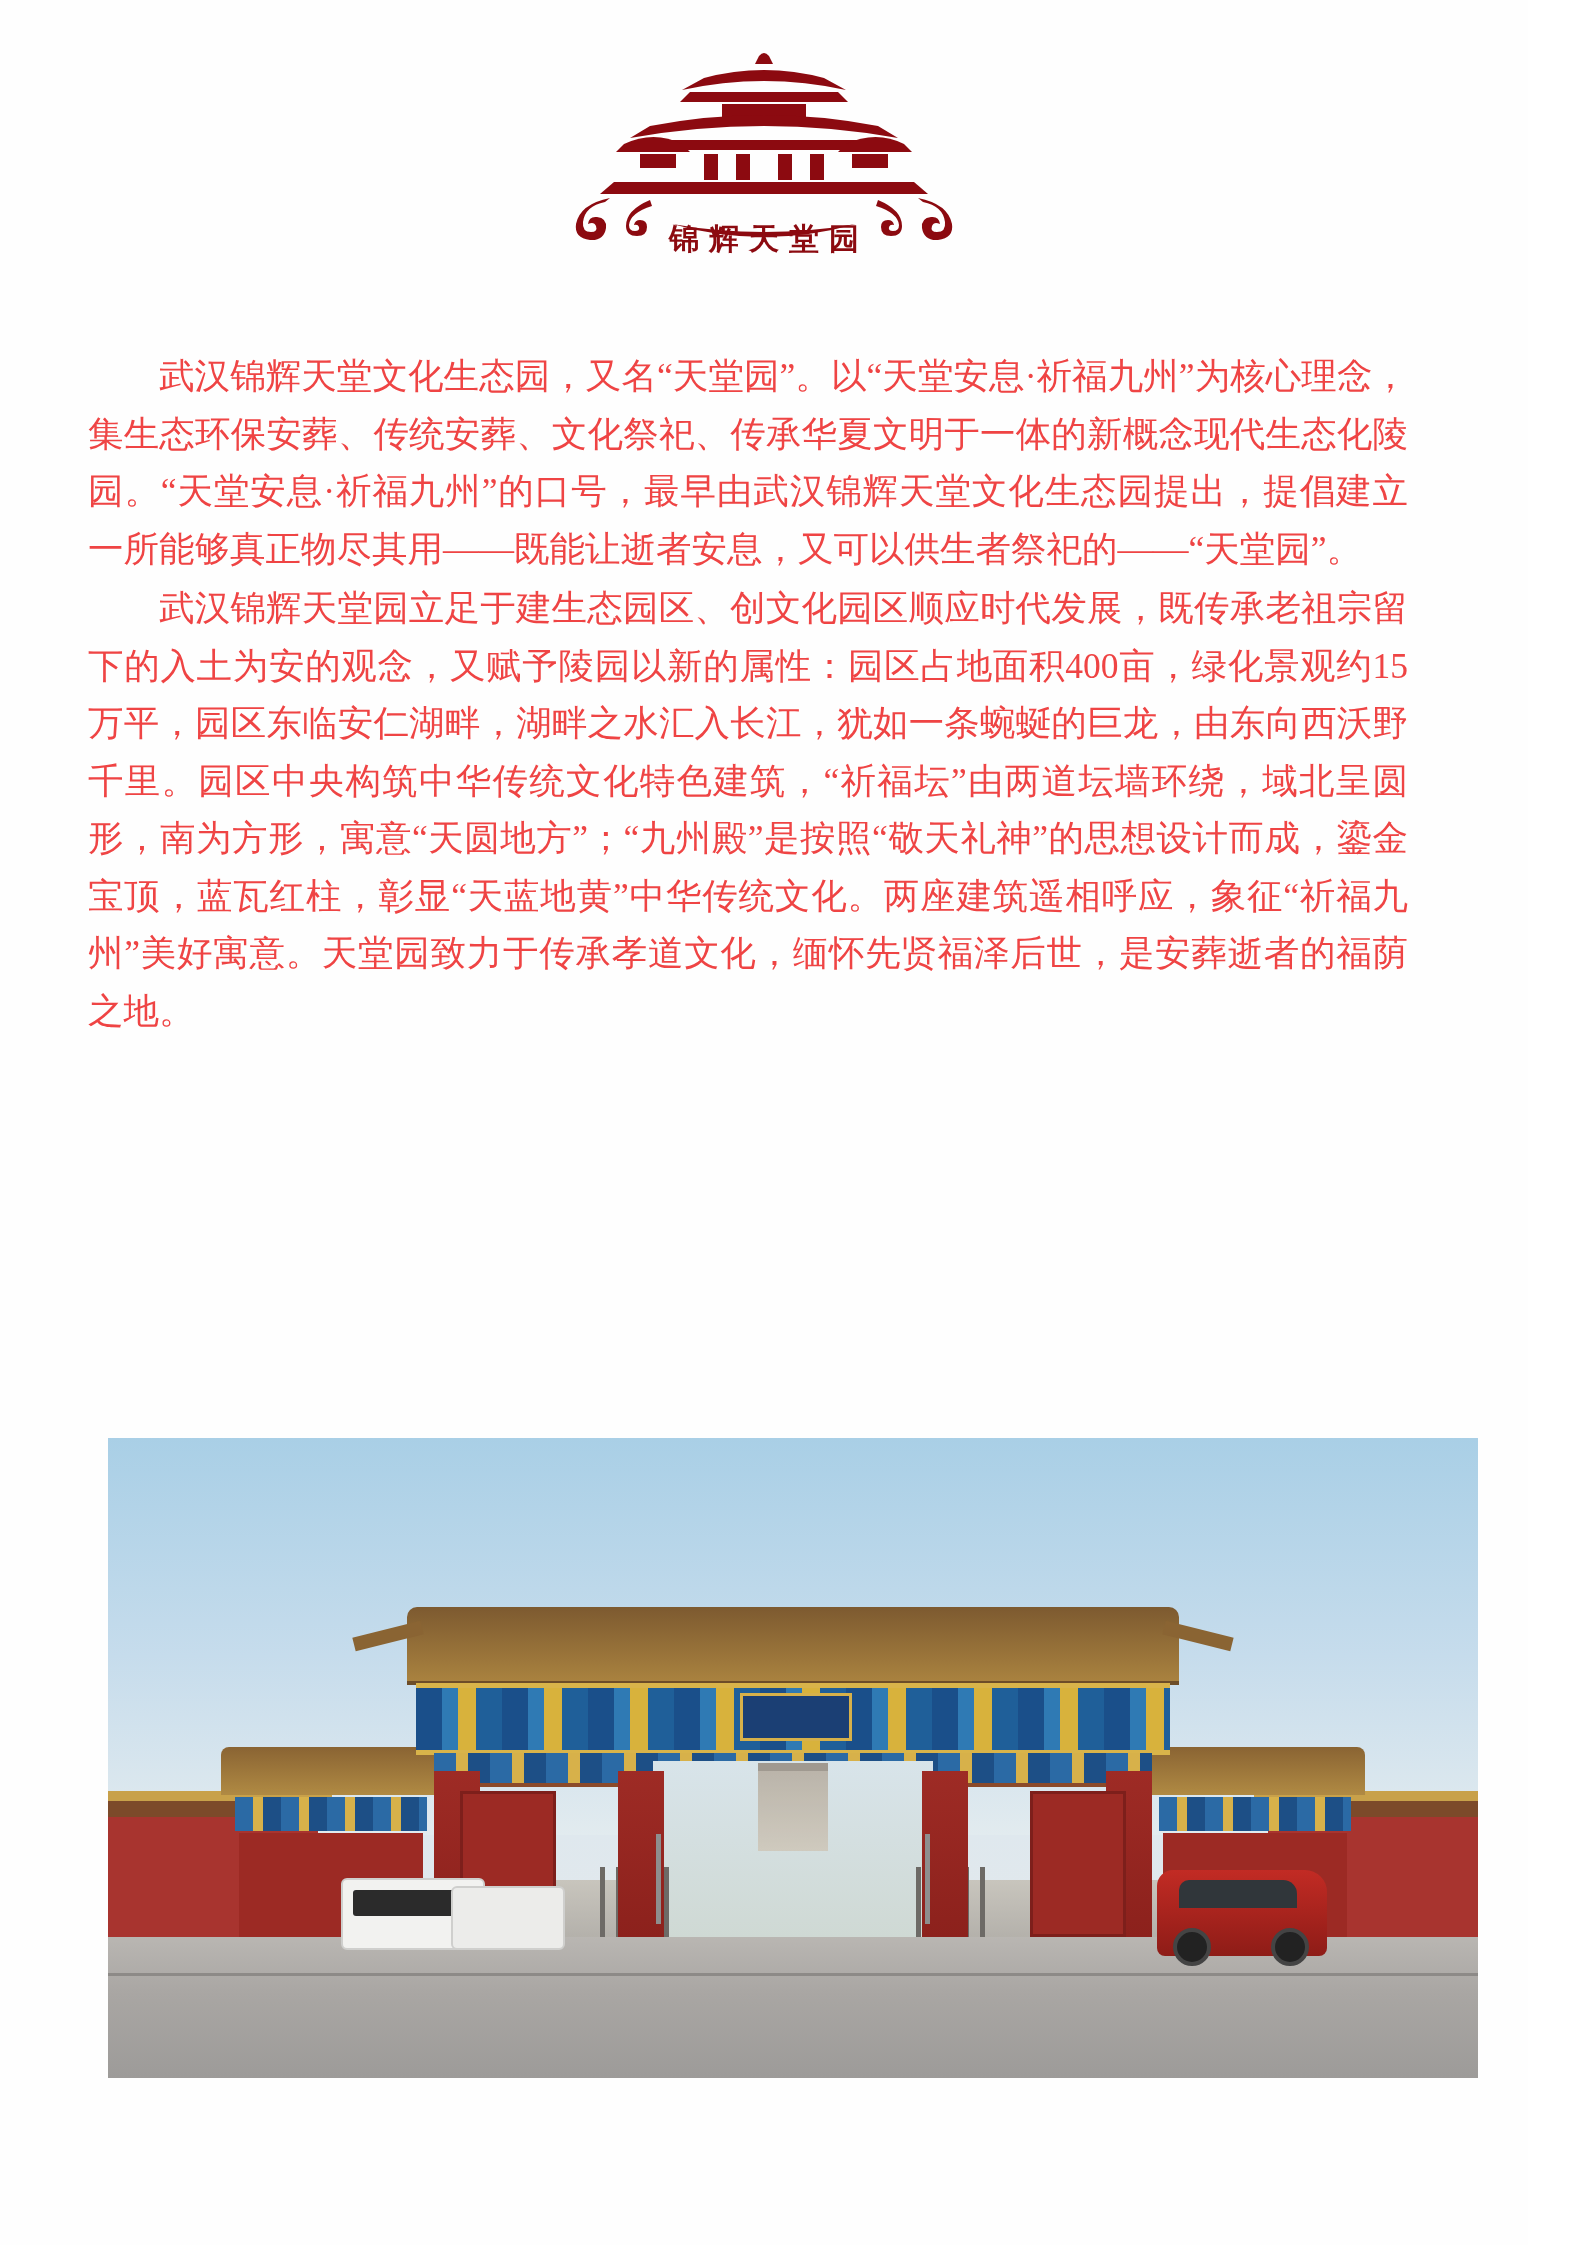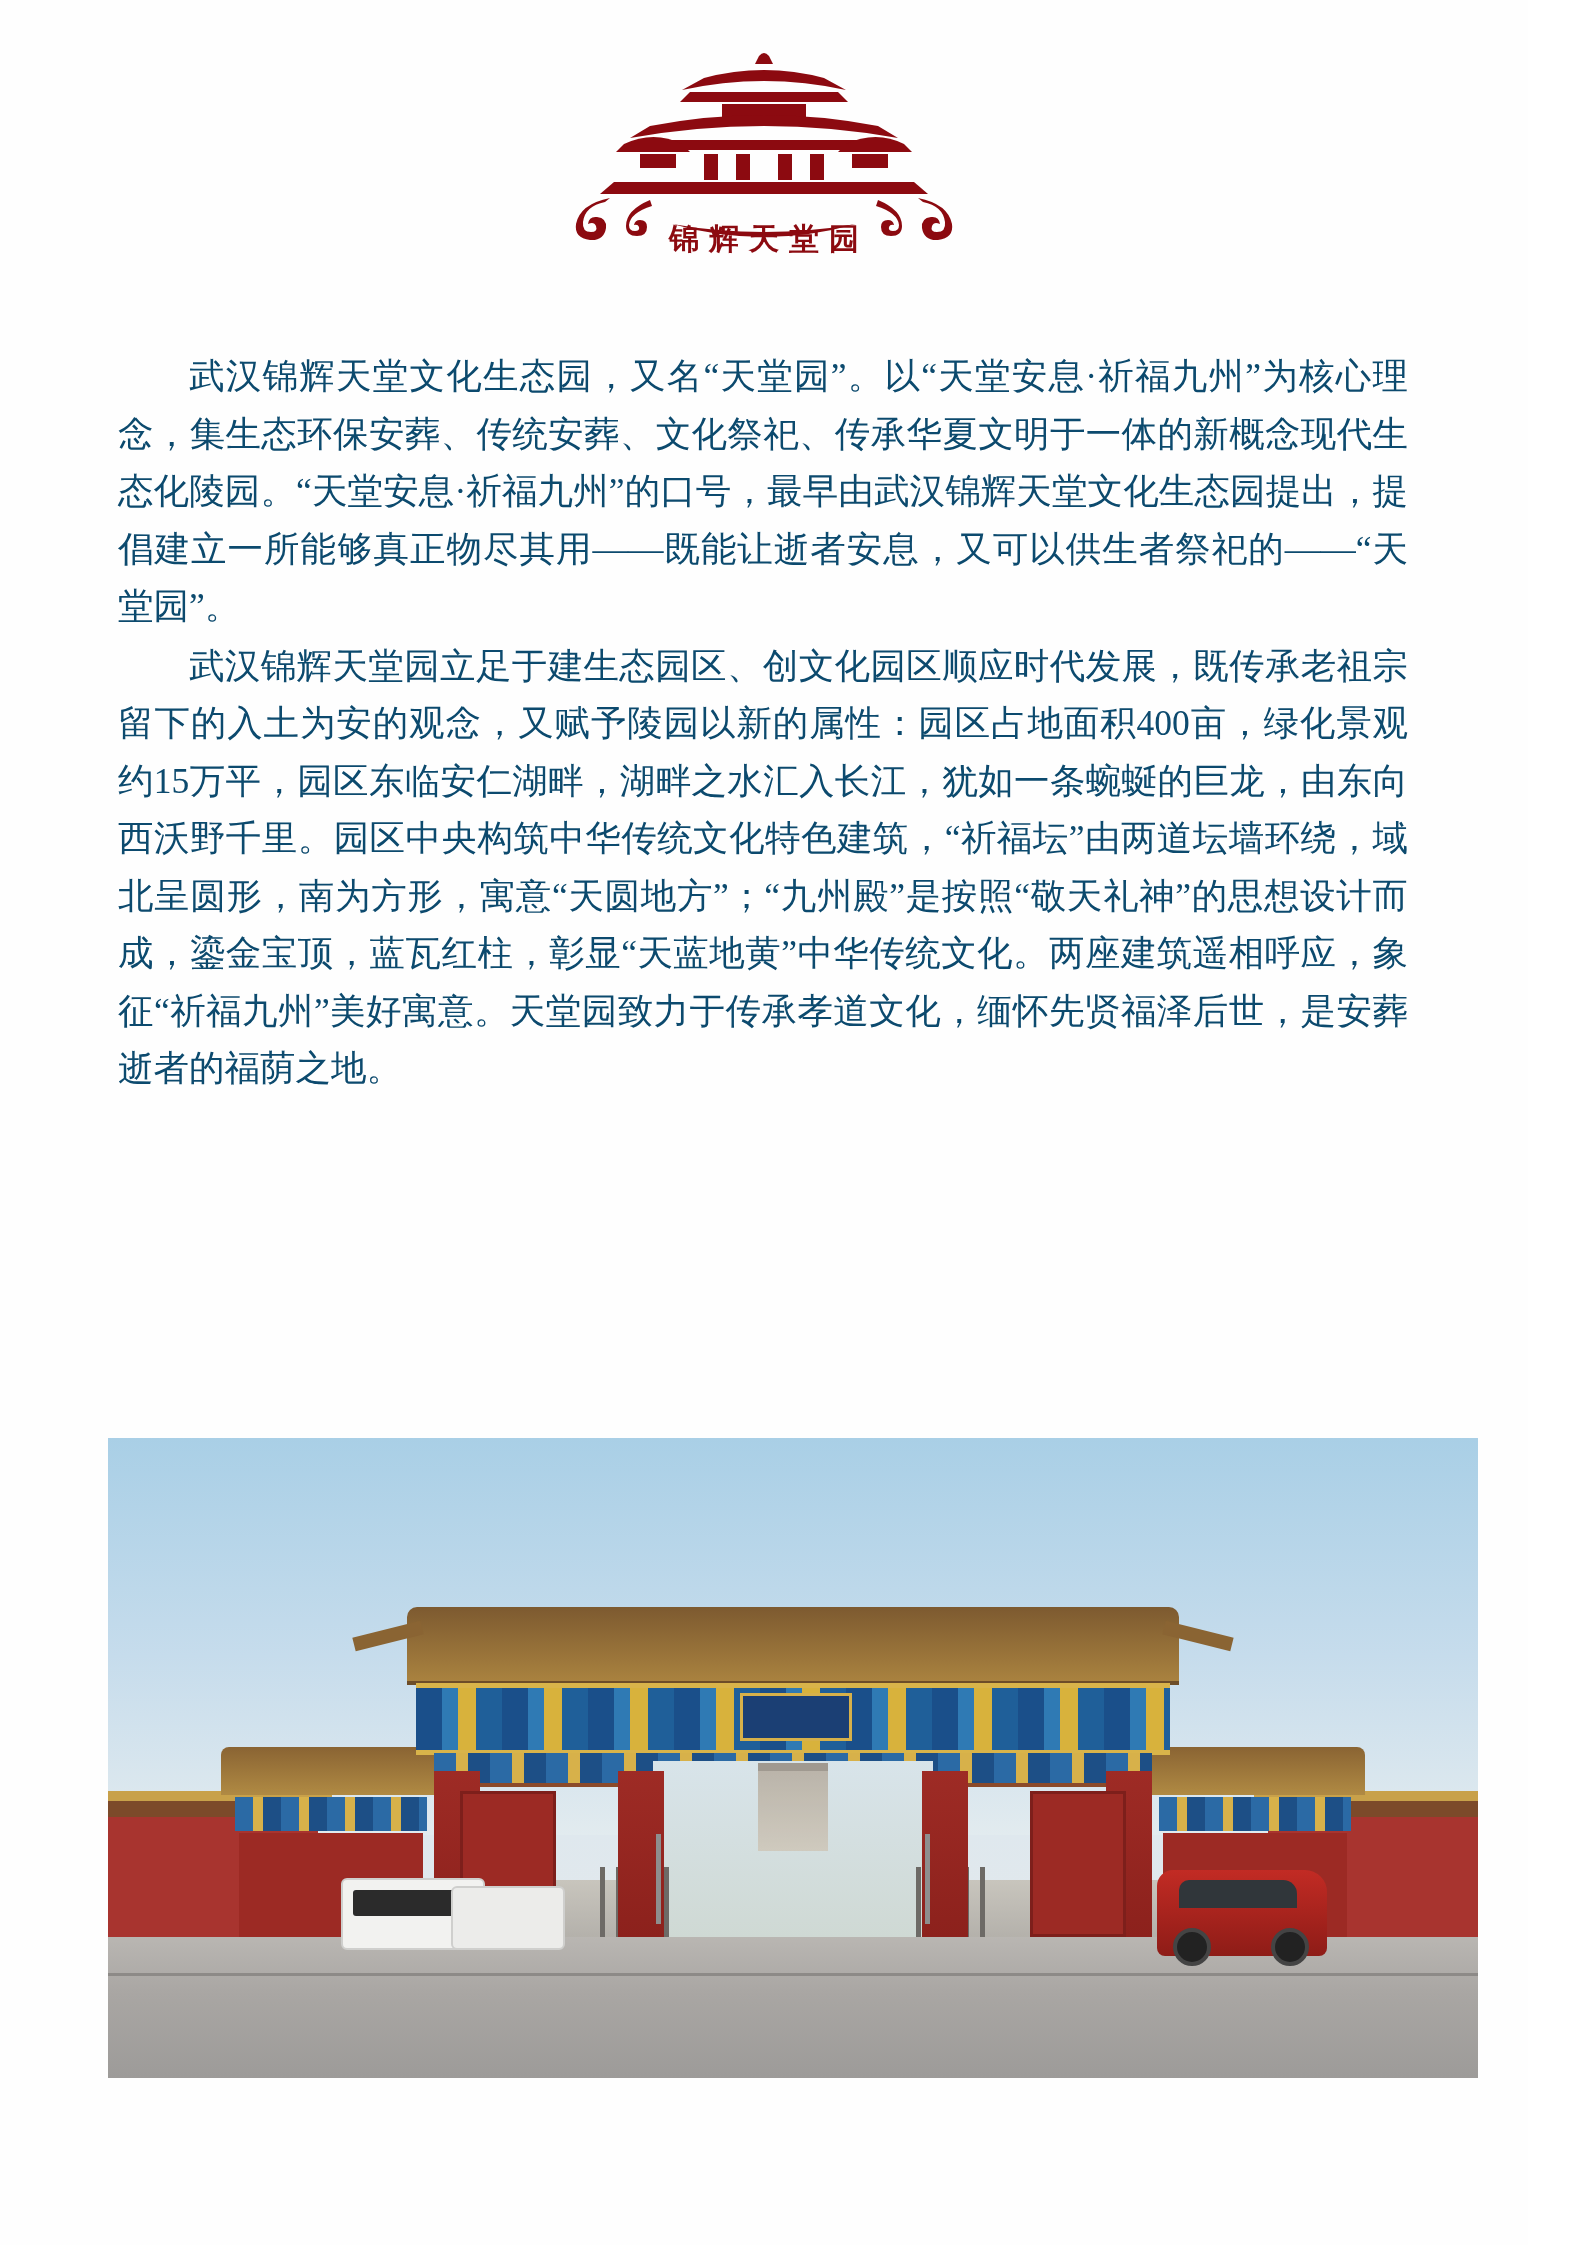--- a/index.html
+++ b/index.html
@@ -60,26 +60,26 @@
     font-size: 75px;
     font-weight: bold;
     letter-spacing: 6px;
     color: #8e0b11;
     font-family: "Liberation Serif", "DejaVu Serif", serif;
     text-shadow: 1px 1px 0 #6d070c;
   }
 
   
   .article {
-    margin: 70px 120px 0 118px;
+    margin: 70px 120px 0 88px;
     font-size: 35.5px;
     line-height: 1.62;
     text-align: justify;
     text-justify: inter-ideograph;
-    color: #0c4a6e;
+    color: #ef4444;
     font-family: "Liberation Serif", "DejaVu Serif", serif;
   }
   .article p {
     margin: 0 0 2px 0;
     text-indent: 2em;
   }
 
   
   .photo-wrap {
     position: absolute;

